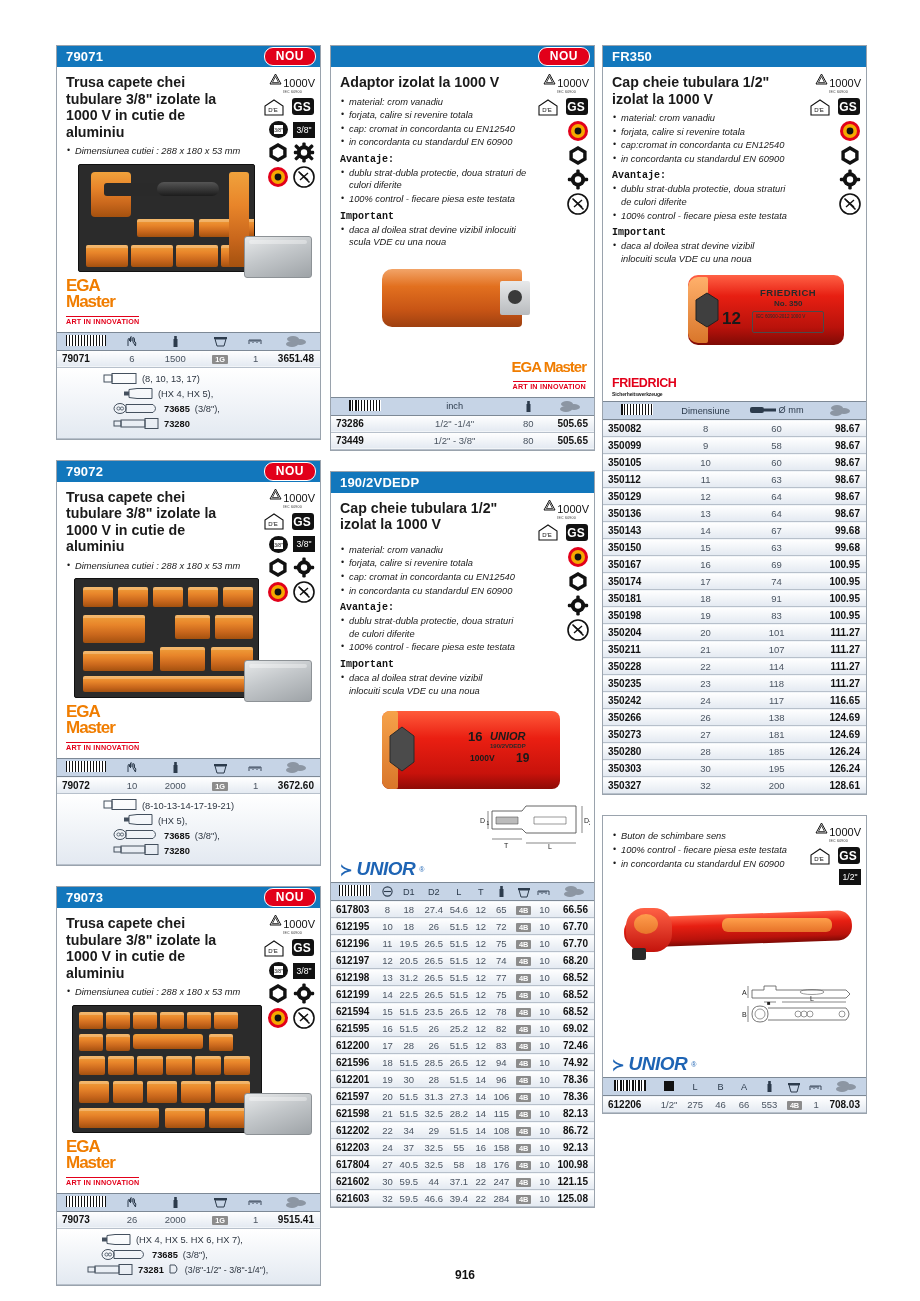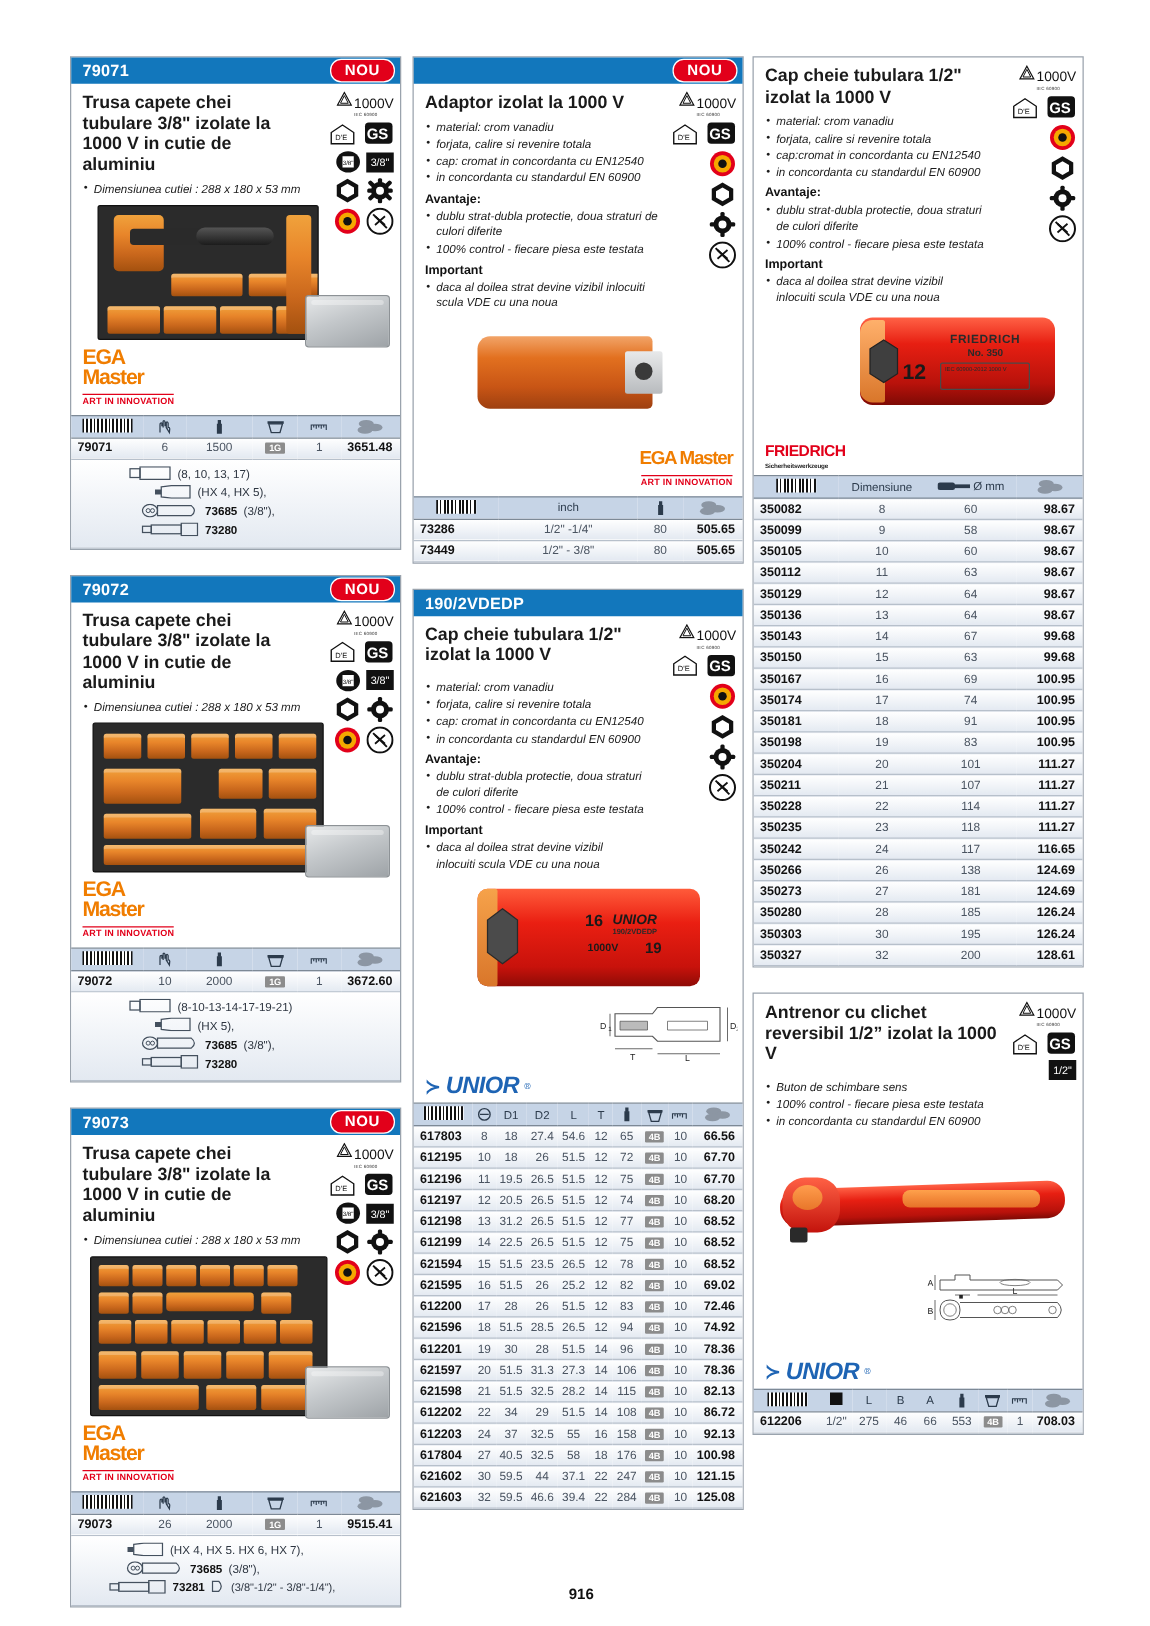--- a/index.html
+++ b/index.html
@@ -40,21 +40,21 @@
   h2.title.wide { max-width:190px; }
   .bullets { margin:0; padding:0; list-style:none; }
   .bullets li {
     font-size:9.3px; font-style:italic; color:#1a1a1a; line-height:12.6px;
     padding-left:9px; position:relative; margin-bottom:1px;
   }
   .bullets li:before {
     content:"\2022"; position:absolute; left:1px; top:-1px; font-size:9px; font-style:normal;
   }
   .bullets.narrow li { max-width:196px; }
-  .subhead { font-size:10px; font-weight:bold; color:#111; margin:5px 0 2px; }
+  .subhead { font-size:10px; font-weight:bold; color:#111; margin:5px 0 2px;font-family:Liberation Mono, monospace; }
   .spacer6 { height:6px; }
 
   
   .icons { position:absolute; right:5px; top:6px; width:62px; }
   .icorow { display:flex; justify-content:flex-end; align-items:center; gap:4px; margin-bottom:3px; }
   .ic1000 { display:flex; align-items:flex-start; gap:1px; }
   .ic1000 .tri { width:13px; height:12px; position:relative; }
   .ic1000 .tri svg { display:block; }
   .ic1000 .lbl { font-size:11px; font-weight:normal; color:#111; line-height:10px; }
   .ic1000 .iecs { font-size:3.6px; color:#333; letter-spacing:.2px; display:block; margin-top:-1px;}
@@ -1152,20 +1152,23 @@
               <td class="price">125.08</td>
             </tr>
           </tbody>
       </table>
     </div>
   </div>
 
   <div class="col col-right">
 
     <div class="box">
+      <div class="bar">
+        <span class="code">FR350</span>
+      </div>
       <div class="body">
         <div class="icons">
           <div class="icorow">
             <div class="ic1000">
               <div class="tri">
                   <svg width="13" height="12" viewBox="0 0 13 12">
                     <path d="M6.5 1 L12 11 L1 11 Z" fill="none" stroke="#111" stroke-width="1"></path>
                     <path d="M6.5 3.5 L9.6 9.6 L3.4 9.6 Z" fill="none" stroke="#111" stroke-width=".8"></path>
                   </svg>
                 </div>
@@ -1437,21 +1440,20 @@
             <span class="icgs"><svg width="24" height="20" viewBox="0 0 24 20">
                   <rect x="1" y="1" width="22" height="17" rx="3" fill="#111"></rect>
                   <text x="11" y="14" font-size="12" font-weight="bold" font-family="Liberation Sans" text-anchor="middle" fill="#fff">GS</text>
                 </svg></span>
           </div>
           <div class="icorow">
             <span class="icsq">1/2"</span>
           </div>
         </div>
 
-        <h2 class="title wide">Antrenor cu clichet reversibil 1/2” izolat la 1000 V</h2>
         <div style="height:7px"></div>
         <ul class="bullets narrow">
           <li>Buton de schimbare sens</li>
           <li>100% control - fiecare piesa este testata</li>
           <li>in concordanta cu standardul EN 60900</li>
         </ul>
 
         <div style="position:relative;height:170px;margin-top:10px;">
           <div style="position:absolute;left:12px;top:34px;width:228px;height:30px;
                background:linear-gradient(180deg,#ff6145 0%,#e71f12 35%,#b9120b 80%,#7e0a05 100%);

